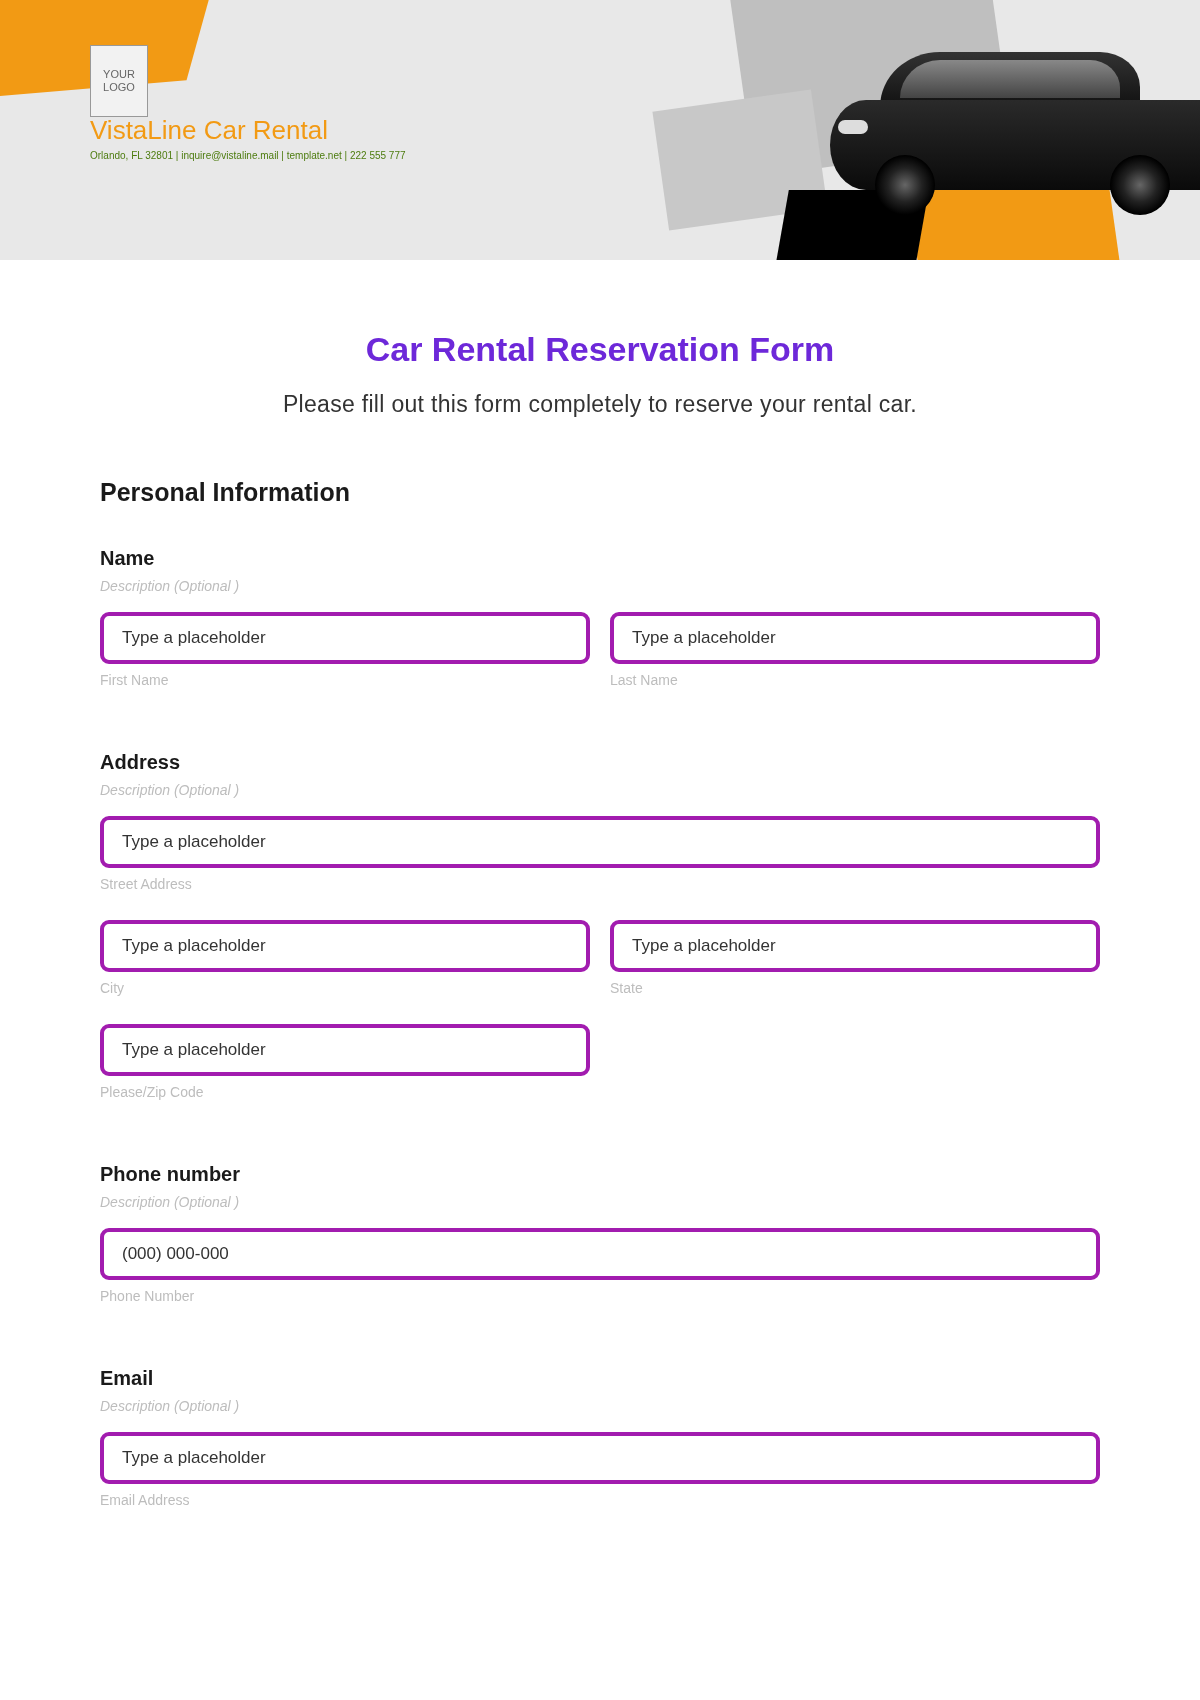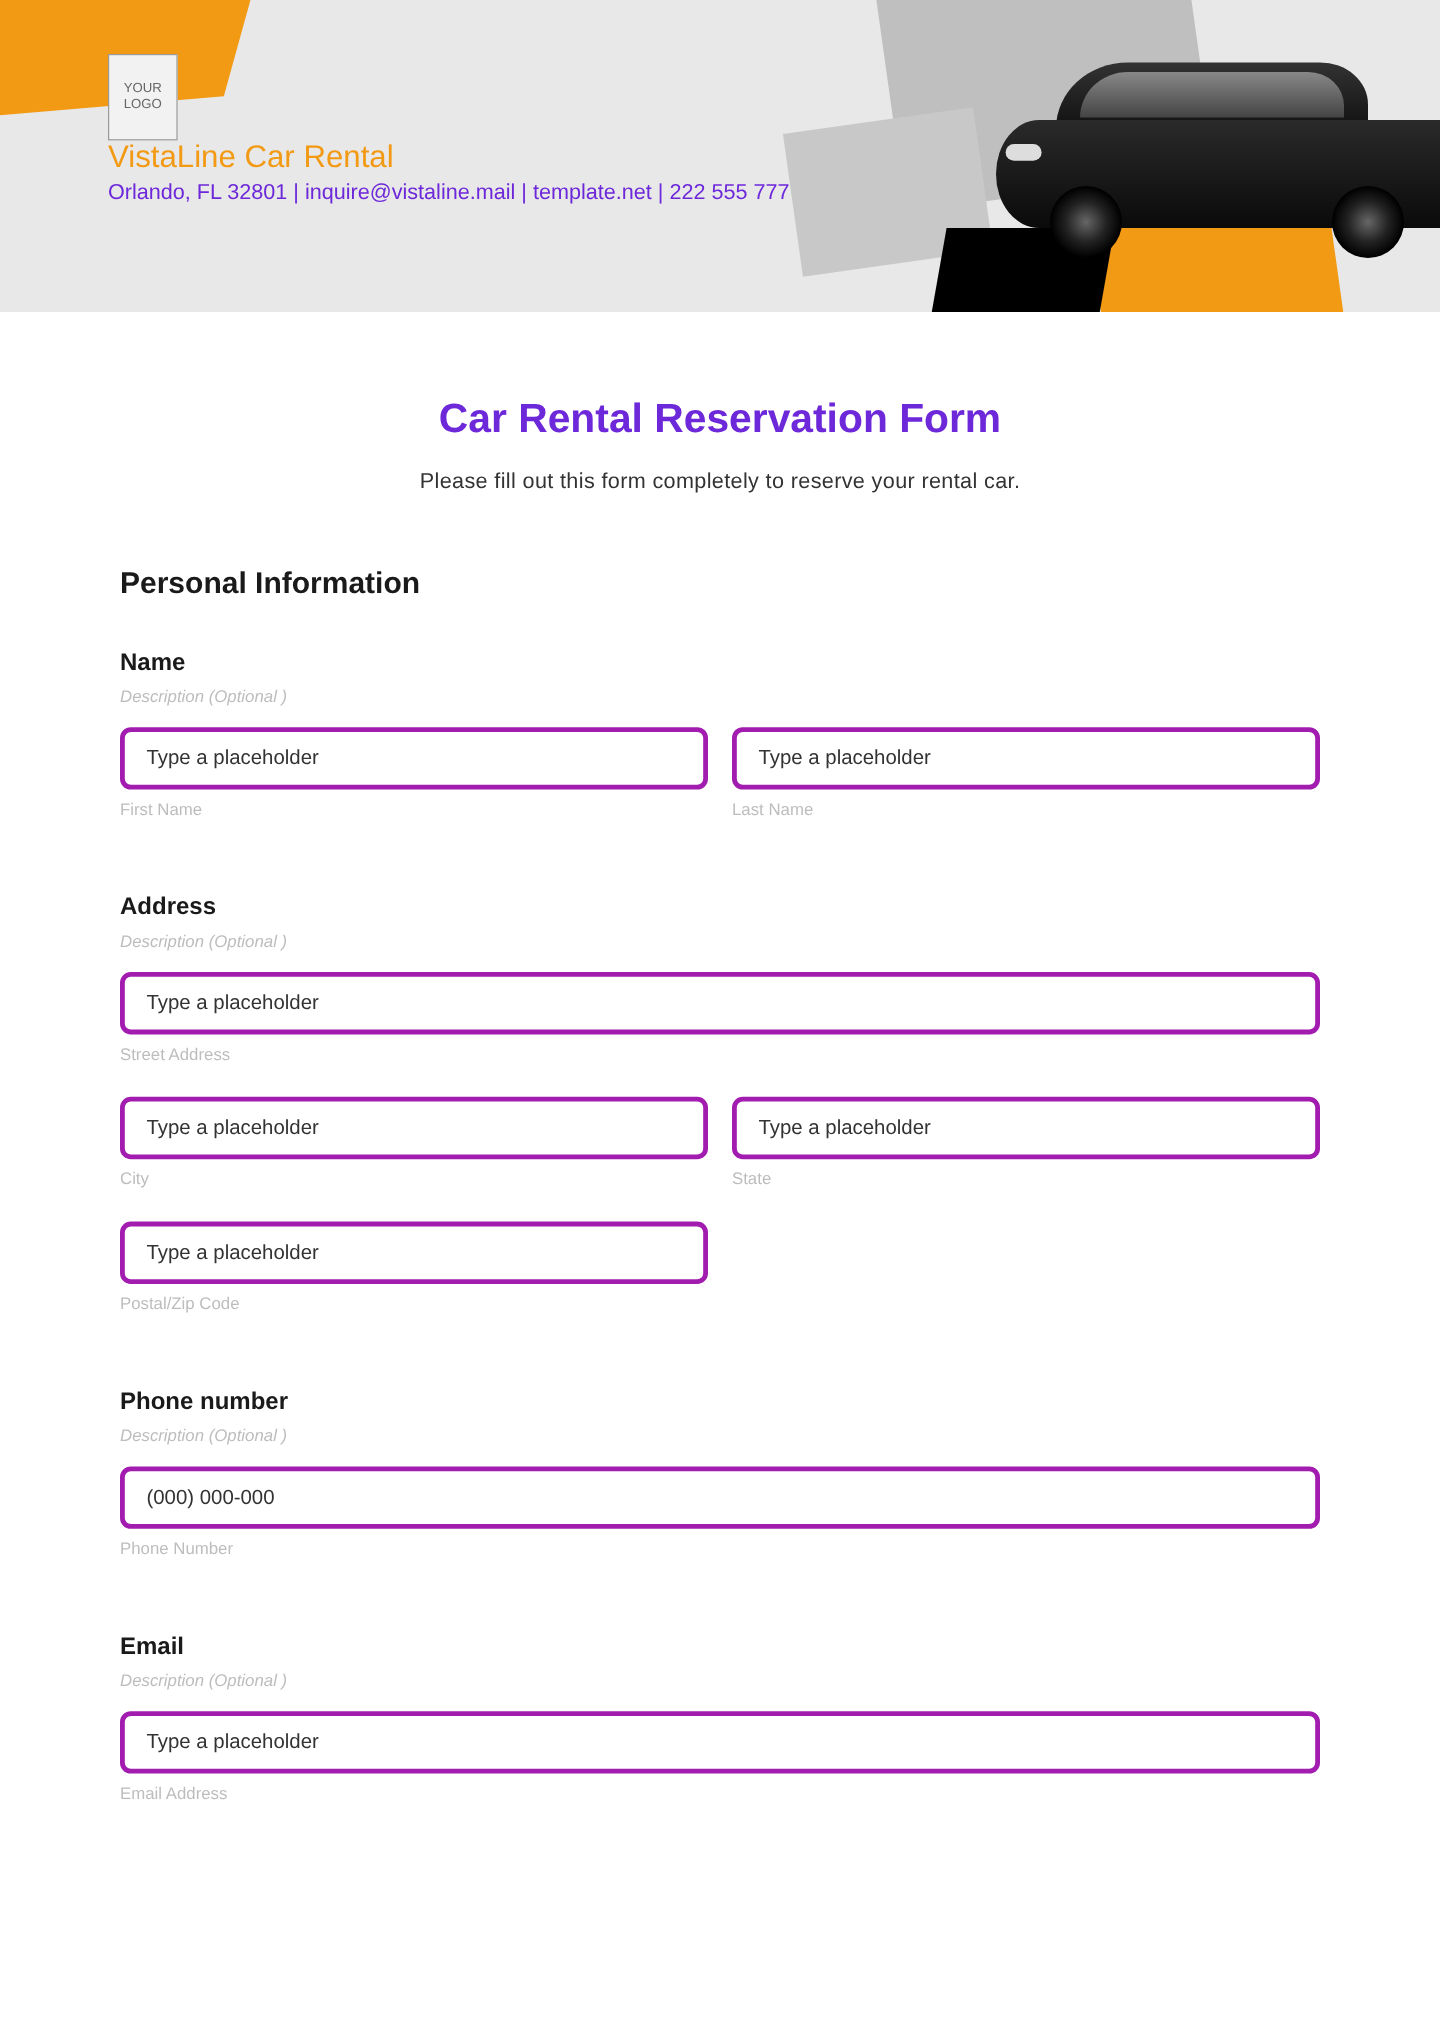--- a/index.html
+++ b/index.html
@@ -110,36 +110,36 @@
   .company-name {
     position: absolute;
     top: 115px; left: 90px;
     color: #f29a14;
     font-size: 26px;
     font-weight: normal;
   }
   .company-info {
     position: absolute;
     top: 150px; left: 90px;
-    color: #6d28d9;
-    font-size: 18px;
+    color: #4d7c0f;
+    font-size: 10px;
   }
   .content {
     padding: 70px 100px 40px 100px;
   }
   .form-title {
     text-align: center;
     font-size: 34px;
     font-weight: bold;
     color: #6d28d9;
     margin-bottom: 22px;
   }
   .form-subtitle {
     text-align: center;
-    font-size: 18px;
+    font-size: 23px;
     color: #333;
     margin-bottom: 60px;
     letter-spacing: 0.3px;
   }
   .section-title {
     font-size: 25px;
     font-weight: bold;
     color: #1a1a1a;
     margin-bottom: 40px;
   }
@@ -248,21 +248,21 @@
         <div class="sublabel">City</div>
       </div>
       <div class="col">
         <input type="text" placeholder="Type a placeholder" style="">
         <div class="sublabel">State</div>
       </div>
     </div>
     <div class="row">
       <div class="col-half">
         <input type="text" placeholder="Type a placeholder" style="">
-        <div class="sublabel">Postal/Zip Code</div>
+        <div class="sublabel">Please/Zip Code</div>
       </div>
     </div>
   </div>
 
   <div class="field-group">
     <div class="field-label">Phone number</div>
     <div class="field-desc">Description  (Optional )</div>
     <div class="row">
       <div class="col">
         <input type="text" placeholder="(000) 000-000" style="">

